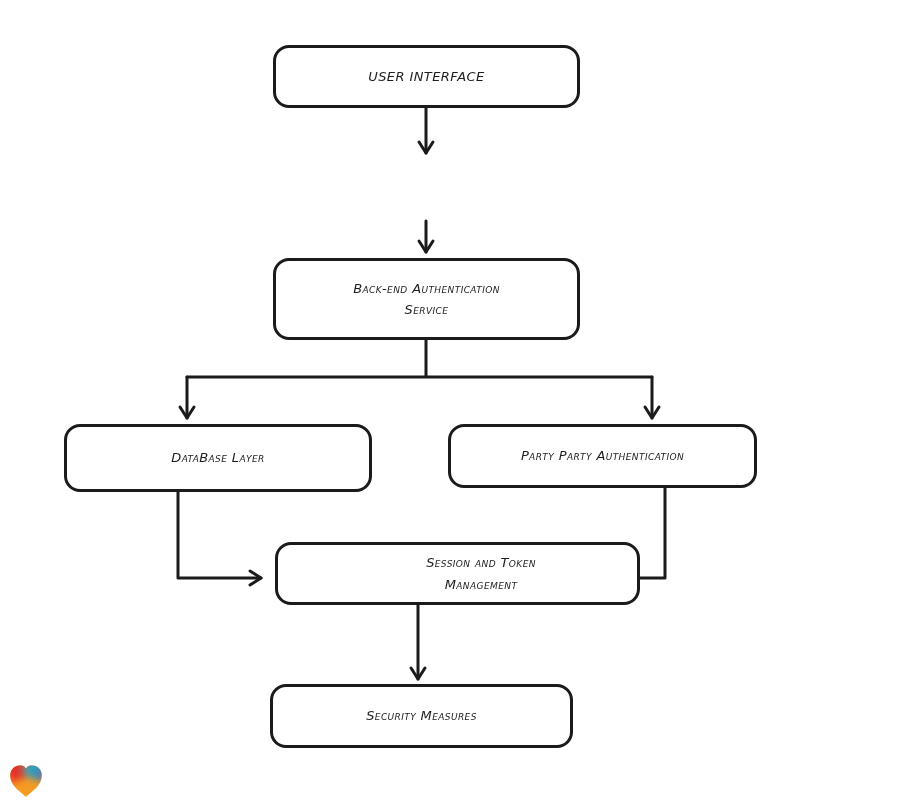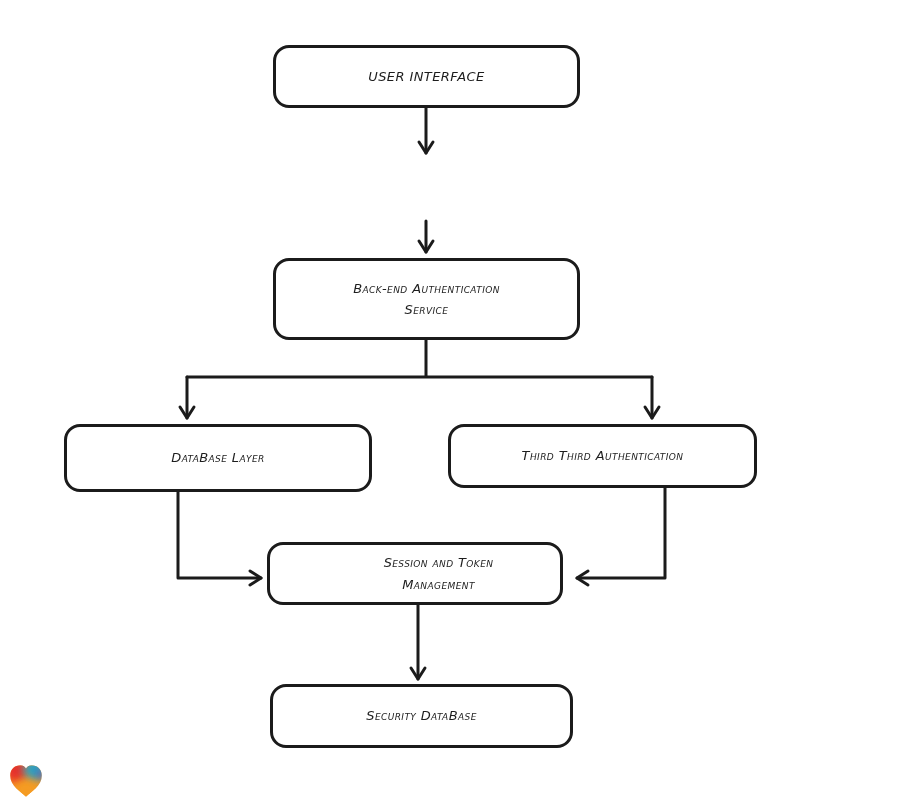--- a/index.html
+++ b/index.html
@@ -40,21 +40,21 @@
     color: #1d1d1d;
     white-space: pre-line;
     padding: 0 10px;
   }
   
   .n-user-interface      { left: 273px; top:  45px; width: 307px; height: 63px; }
   .n-frontend-api        { left: 273px; top: 159px; width: 307px; height: 62px; }
   .n-backend-auth        { left: 273px; top: 258px; width: 307px; height: 82px; border-radius: 16px; }
   .n-database-layer      { left:  64px; top: 424px; width: 308px; height: 68px; }
   .n-third-party-auth    { left: 448px; top: 424px; width: 309px; height: 64px; }
-  .n-session-token       { left: 267px; top: 542px; width: 296px; height: 63px; padding-left: 47px; }
+  .n-session-token       { left: 275px; top: 542px; width: 365px; height: 63px; padding-left: 47px; }
   .n-security-measures   { left: 270px; top: 684px; width: 303px; height: 64px; }
 
   .logo {
     position: absolute;
     left: 6px;
     top: 761px;
     width: 40px;
     height: 40px;
   }
 </style>
@@ -89,30 +89,30 @@
   <div class="node n-backend-auth">
     <span class="node-label">Back-end Authentication
 Service</span>
   </div>
 
   <div class="node n-database-layer">
     <span class="node-label">DataBase Layer</span>
   </div>
 
   <div class="node n-third-party-auth">
-    <span class="node-label">Third Third Authentication</span>
+    <span class="node-label">Party Party Authentication</span>
   </div>
 
   <div class="node n-session-token">
     <span class="node-label">Session and Token
 Management</span>
   </div>
 
   <div class="node n-security-measures">
-    <span class="node-label">Security DataBase</span>
+    <span class="node-label">Security Measures</span>
   </div>
 
   <svg class="logo" viewBox="0 0 48 48">
     <defs>
       <clipPath id="heartClip">
         <path d="M 24,43 C 18,37 5,30 5,17.5 C 5,9.5 11,5 17,5 C 20.5,5 23,7 24,9.2 C 25,7 27.5,5 31,5 C 37,5 43,9.5 43,17.5 C 43,30 30,37 24,43 Z"></path>
       </clipPath>
       <filter id="heartBlur" x="-50%" y="-50%" width="200%" height="200%">
         <feGaussianBlur stdDeviation="5"></feGaussianBlur>
       </filter>

